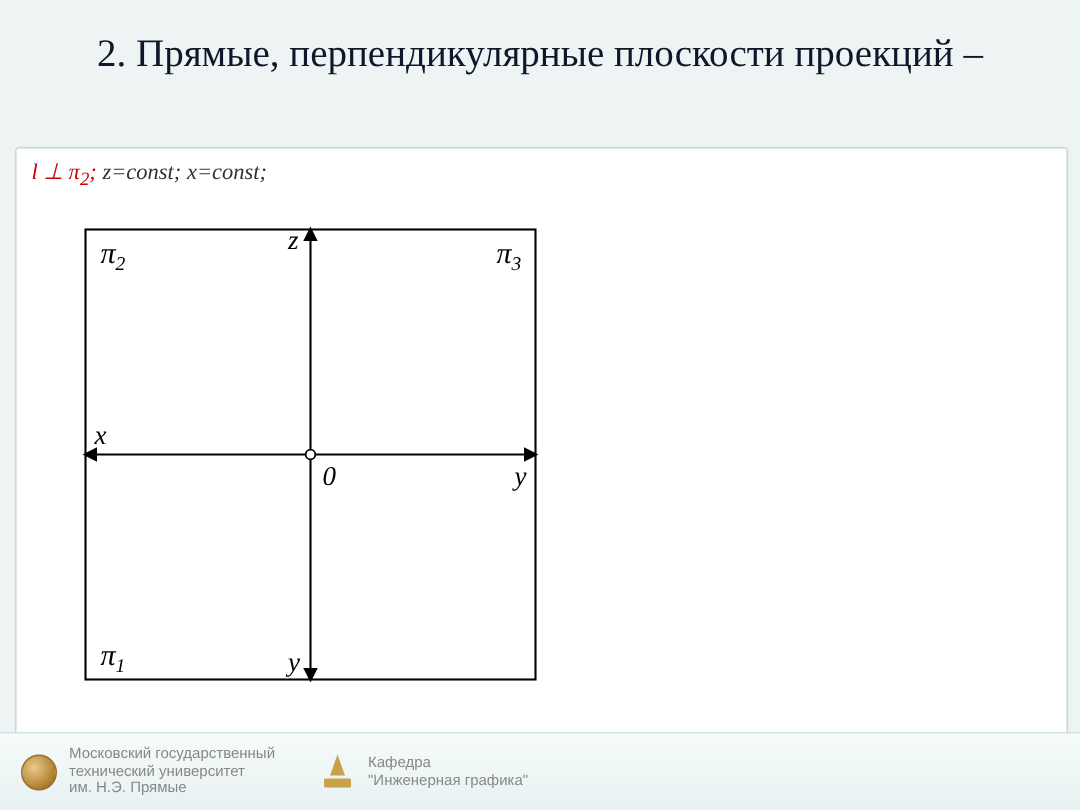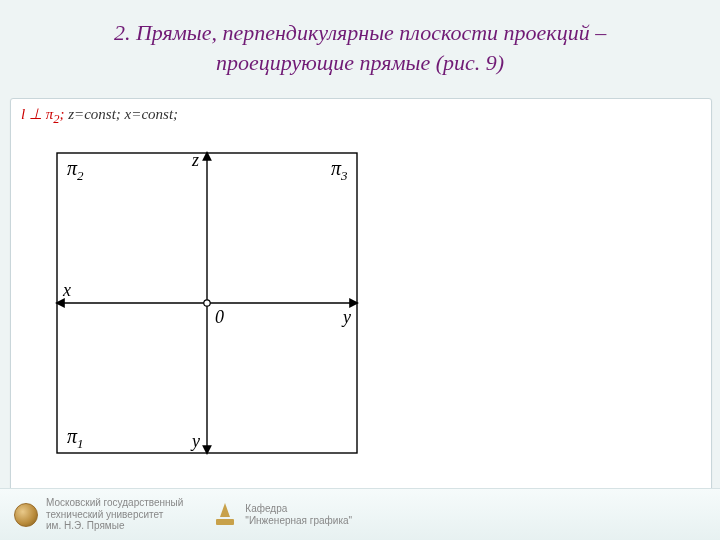--- a/index.html
+++ b/index.html
@@ -1,18 +1,18 @@
 <!DOCTYPE html>
 <html><head>
 <meta charset="utf-8">
 <style>
   html,body{margin:0;padding:0;width:720px;height:540px;background:#eef4f4;font-family:"Times New Roman",serif;}
   .slide{width:720px;height:540px;position:relative;overflow:hidden;}
   .header{padding:18px 40px 8px 40px;text-align:center;}
-  .title{font-size:22px;font-style:italic;color:#701a75;line-height:1.35;}
+  .title{font-size:26px;color:#0f172a;line-height:1.35;}
   .panel{position:absolute;left:10px;top:98px;width:700px;height:392px;
          background:#fff;border:1px solid #c9d6da;border-radius:3px;
          box-shadow:0 1px 2px rgba(0,0,0,.05);}
   .caption{position:absolute;left:10px;top:6px;font-style:italic;font-size:15px;
            font-family:"Comic Sans MS","Segoe Script",cursive;color:#333;}
   .cap-red{color:#cc0000;font-family:Liberation Serif, serif;}
   .diag{position:absolute;left:26px;top:34px;width:340px;height:340px;}
   .footer{position:absolute;left:0;bottom:0;width:100%;height:52px;
           background:linear-gradient(#f6fbfb,#e7f1f1);border-top:1px solid #d6e2e4;
           display:flex;align-items:center;padding:0 14px;box-sizing:border-box;
@@ -31,21 +31,20 @@
   svg text{font-family:"Times New Roman",serif;font-style:italic;}
 </style>
 </head>
 <body>
 
 <div class="slide">
 
   <div class="header">
     <div class="title">
       <span>2. Прямые, перпендикулярные плоскости проекций –</span><br>
-      <span>проецирующие прямые (рис. 9)</span>
     </div>
   </div>
 
   <div class="panel">
     <div class="caption">
       <span class="cap-red">
         <span>l ⊥ π</span><sub>2</sub><span>;</span>
       </span><span> z=const; x=const;</span>
     </div>
 

